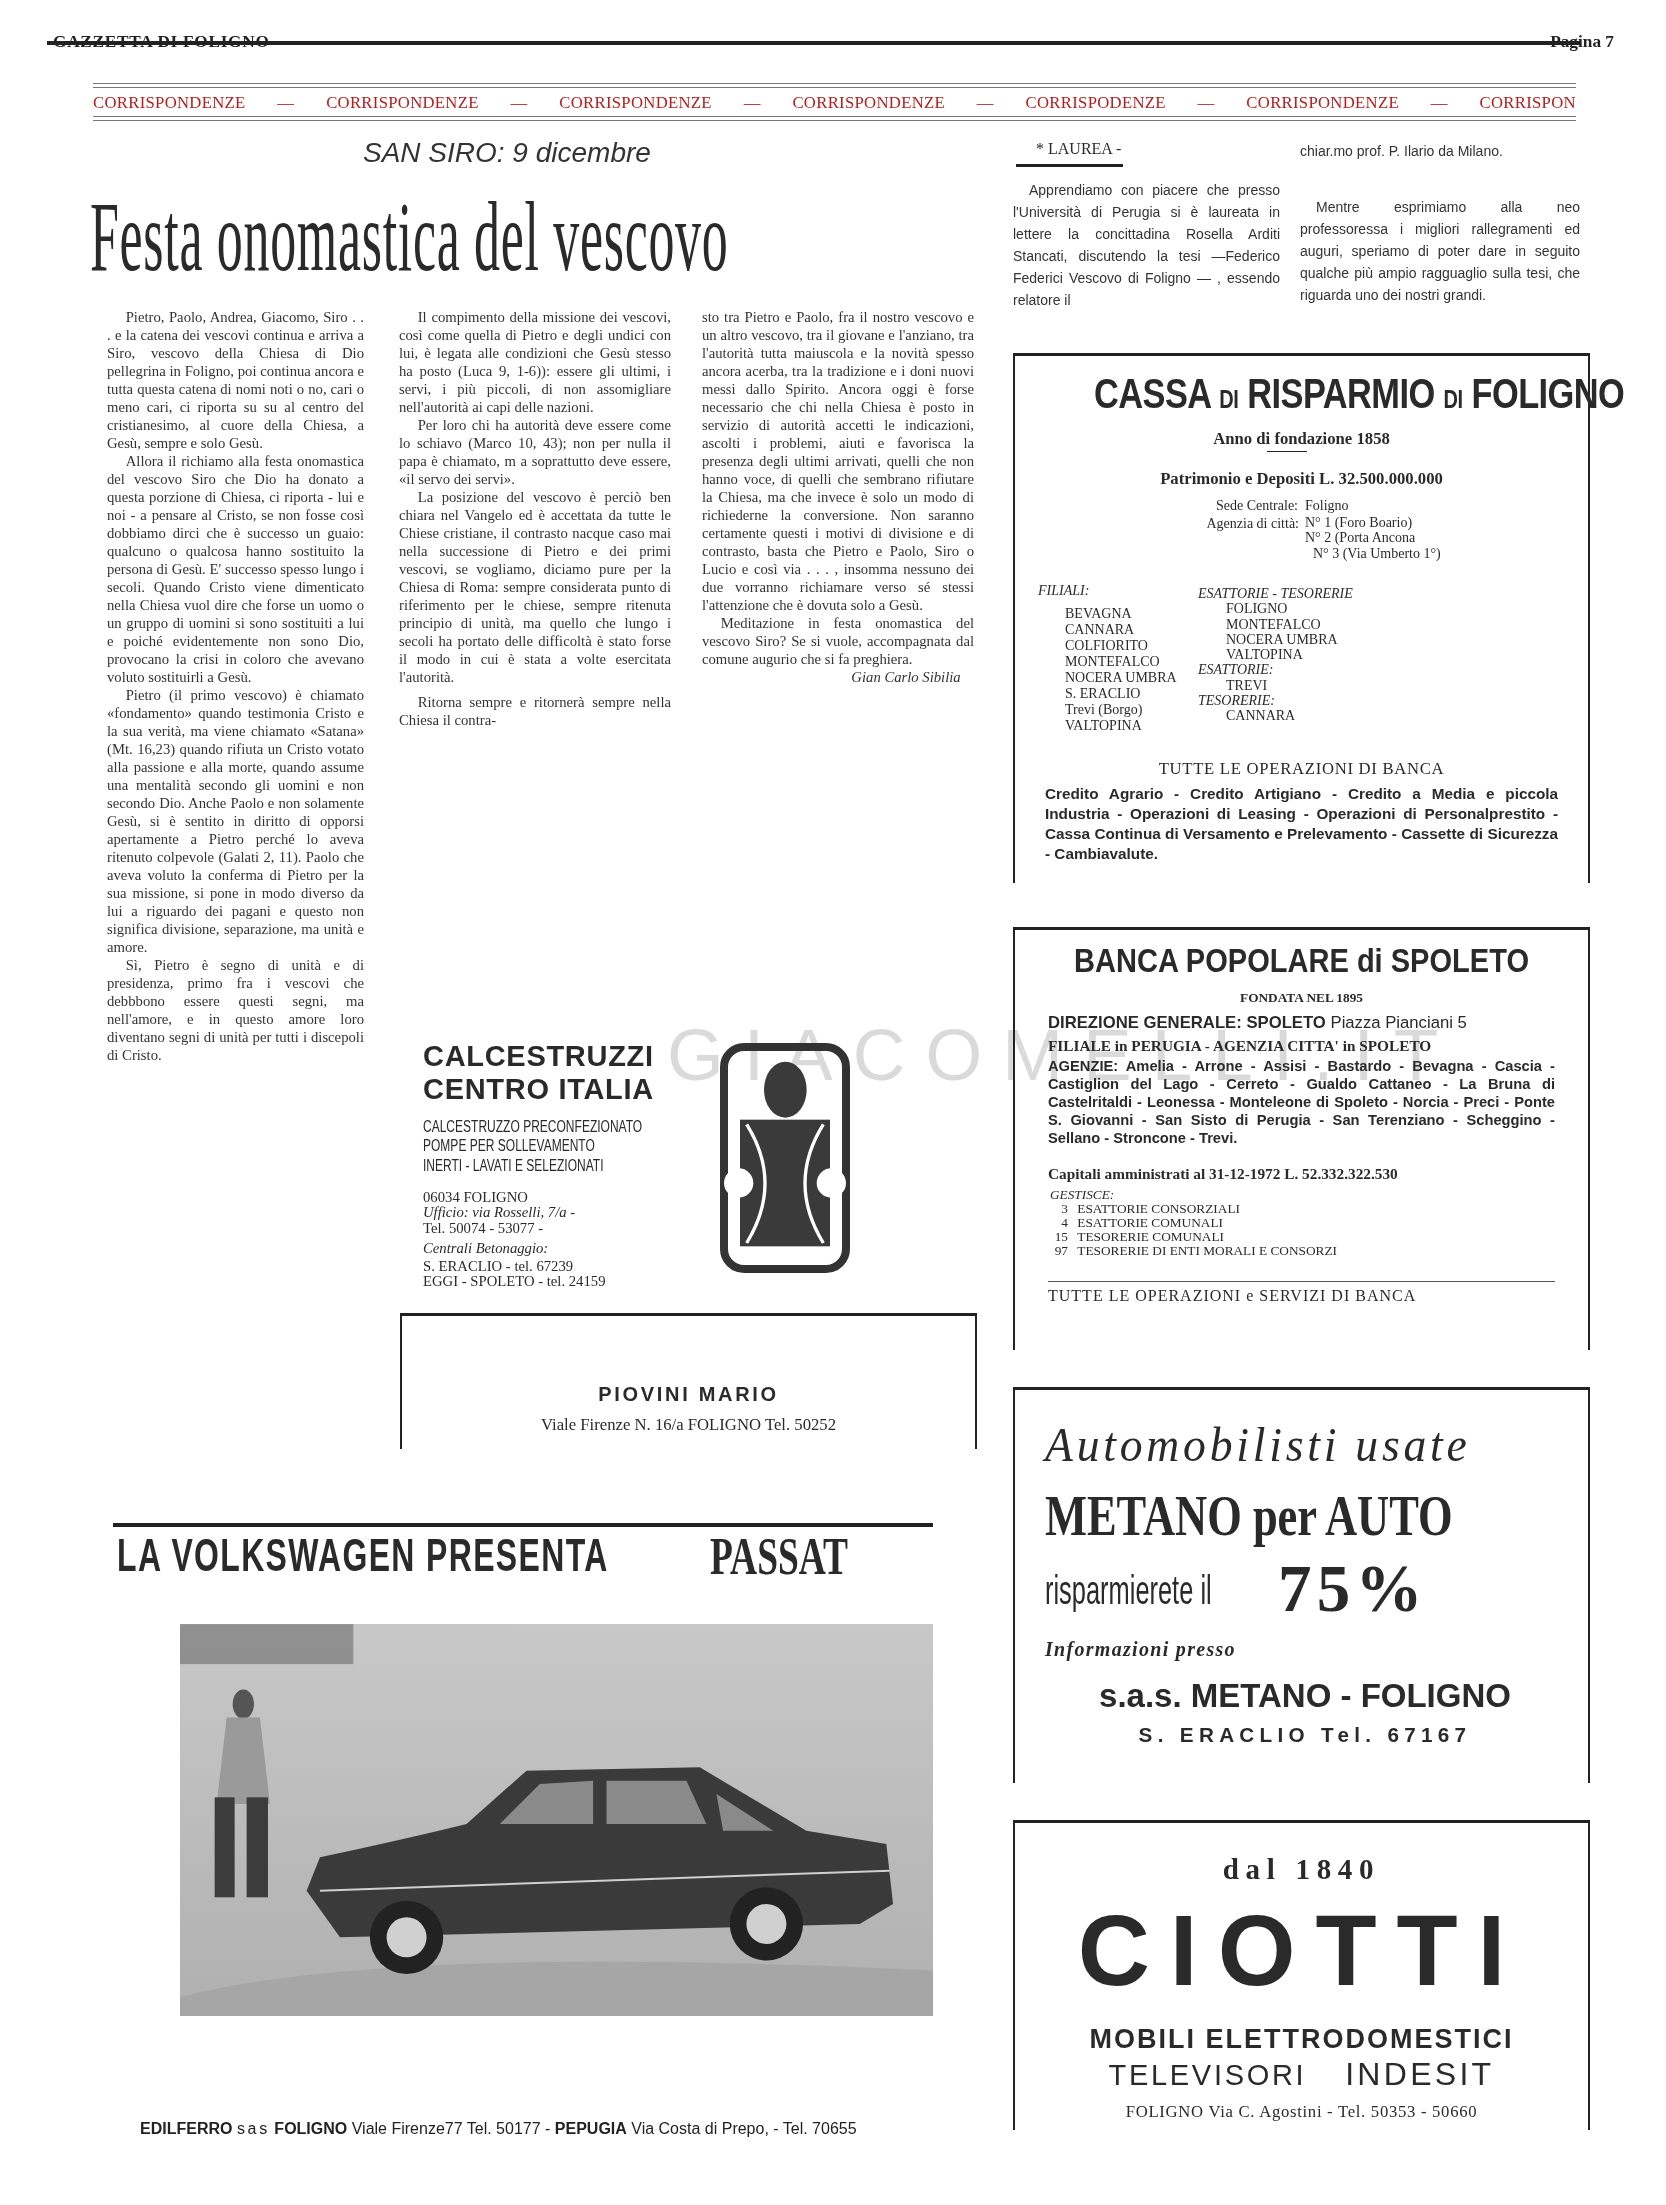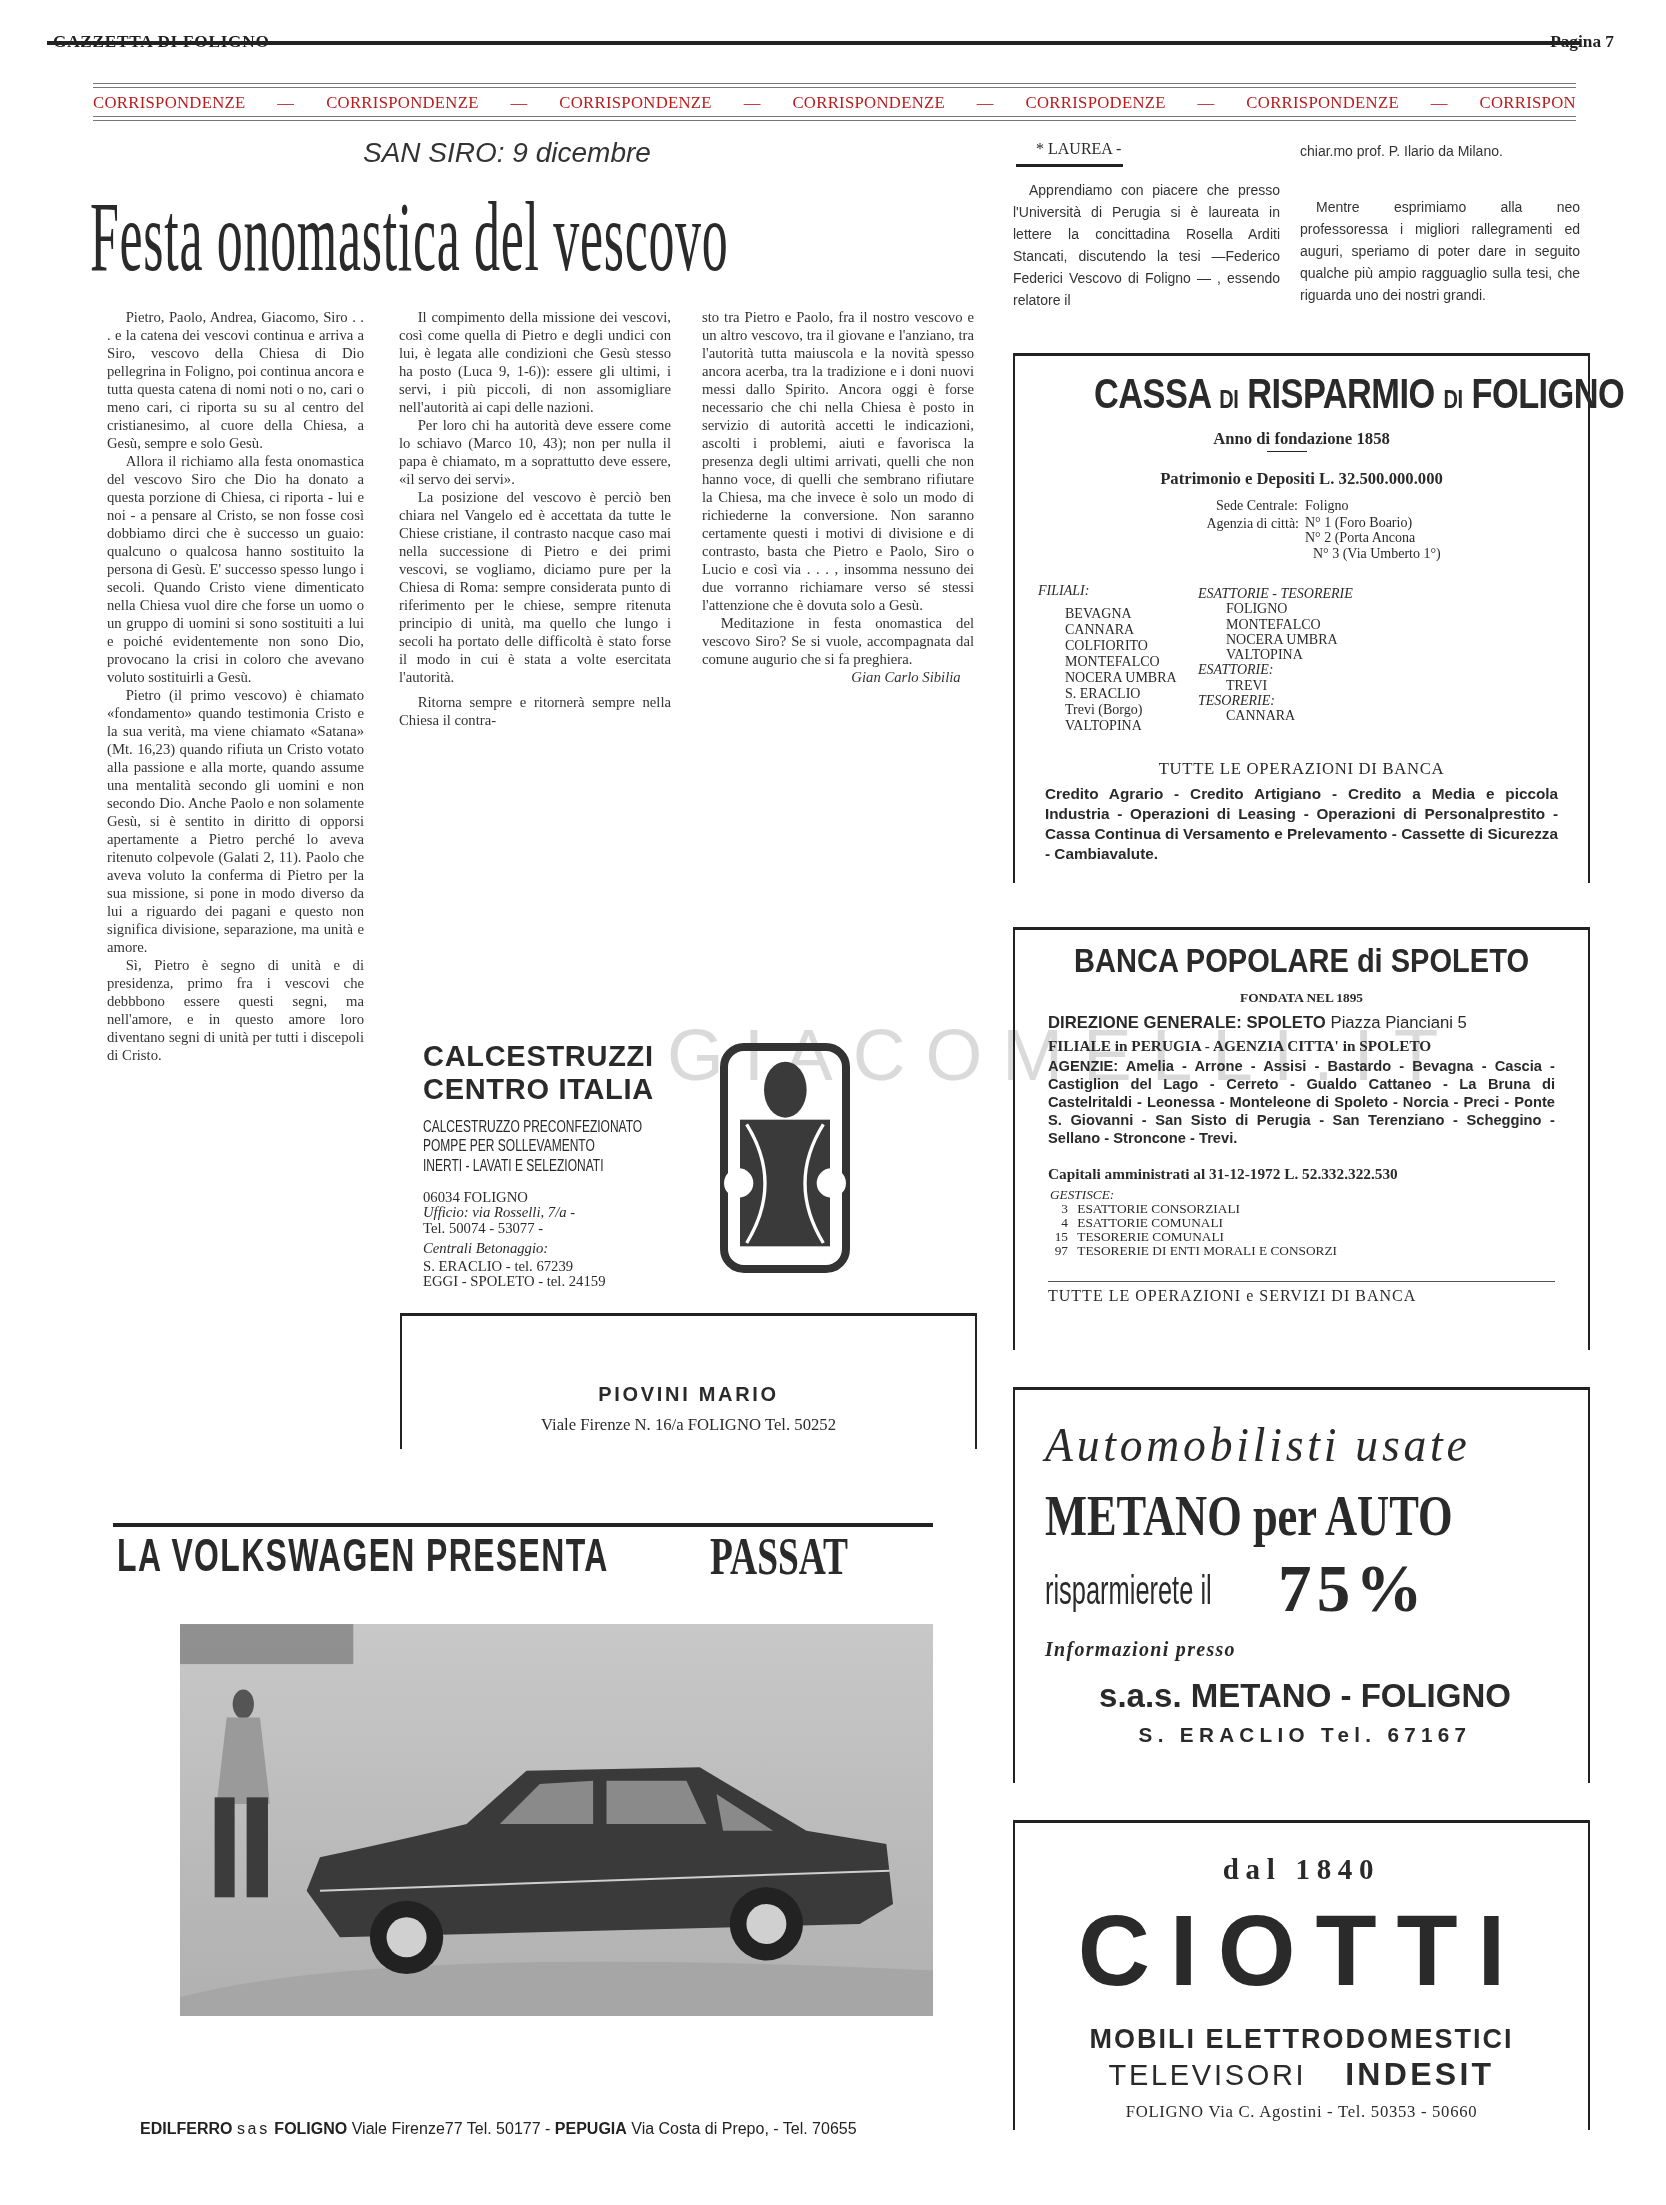--- a/index.html
+++ b/index.html
@@ -177,21 +177,21 @@
   <div class="abs sans" style="left:30px;top:287px;width:520px;font-size:33px;font-weight:bold;text-align:center;white-space:nowrap;">s.a.s. METANO - FOLIGNO</div>
   <div class="abs sans" style="left:30px;top:333px;width:520px;font-size:20.7px;font-weight:bold;letter-spacing:5.3px;text-align:center;">S. ERACLIO Tel. 67167</div>
 </div>
 
 <div class="box" id="ciotti">
   <div class="ctr serif" style="top:30px;font-size:29px;font-weight:bold;letter-spacing:6.7px;">dal 1840</div>
   <div class="ctr sans" style="top:70px;font-size:100px;font-weight:bold;letter-spacing:20px;">CIOTTI</div>
   <div class="ctr sans" style="top:201px;font-size:27px;font-weight:bold;letter-spacing:2px;">MOBILI ELETTRODOMESTICI</div>
   <div class="ctr sans" style="top:233px;font-size:29px;letter-spacing:2.7px;">
     <span>TELEVISORI</span>
-    <span style="font-weight:700;font-size:32px;letter-spacing:3.3px;margin-left:28px;">INDESIT</span>
+    <span style="font-weight:400;font-size:32px;letter-spacing:3.3px;margin-left:28px;">INDESIT</span>
   </div>
   <div class="ctr serif" style="top:279px;font-size:16.7px;letter-spacing:0.7px;">FOLIGNO Via C. Agostini - Tel. 50353 - 50660</div>
 </div>
 
 <div class="abs" id="calc">
   <div class="abs sans" style="left:30px;top:40px;font-size:29px;font-weight:bold;letter-spacing:0.7px;">CALCESTRUZZI</div>
   <div class="abs sans" style="left:30px;top:73px;font-size:29px;font-weight:bold;letter-spacing:0.7px;">CENTRO ITALIA</div>
   <div class="abs sans" style="left:30px;top:117px;font-size:16.7px;line-height:19.3px;transform:scaleX(0.72);transform-origin:left top;white-space:nowrap;">
     <div>CALCESTRUZZO PRECONFEZIONATO</div>
     <div>POMPE PER SOLLEVAMENTO</div>

